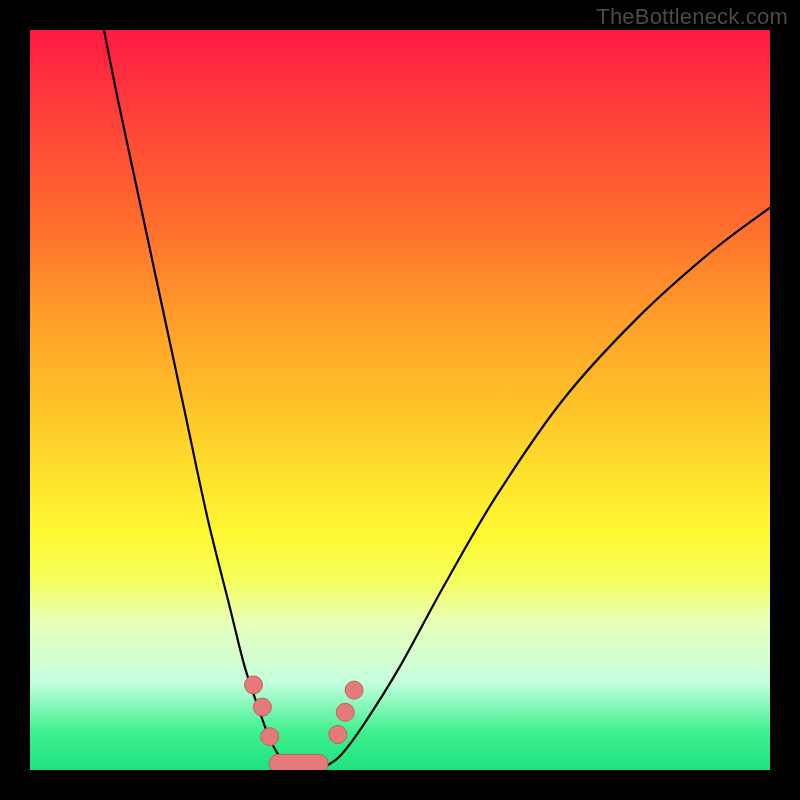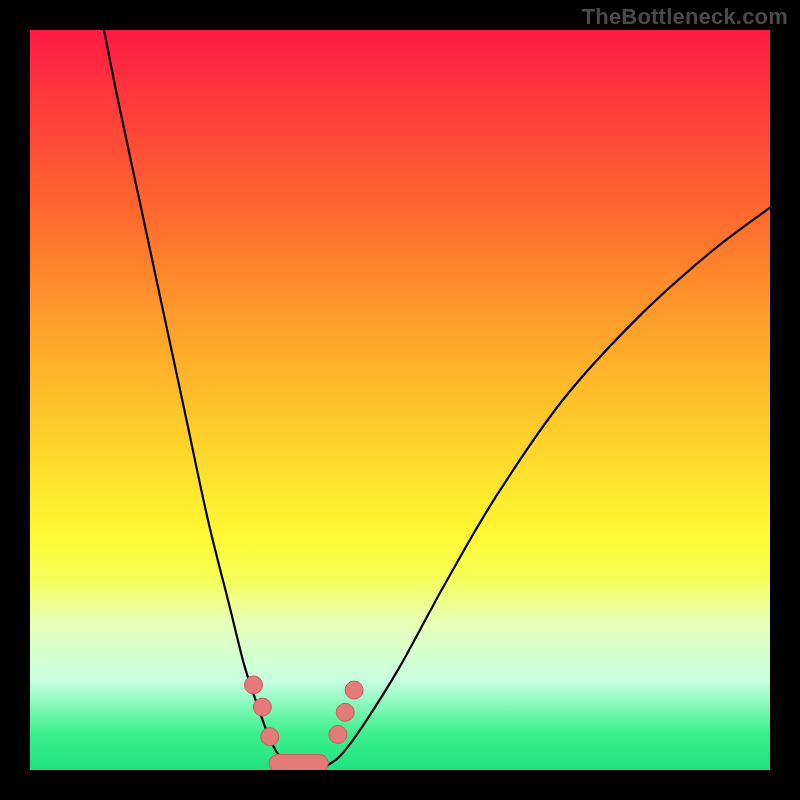--- a/index.html
+++ b/index.html
@@ -49,21 +49,21 @@
       #3cf08c 95%,
       #1fe281 100%
     );
   }
   .watermark {
     position: absolute;
     top: 4px;
     right: 12px;
     color: #4a4a4a;
     font-size: 22px;
-    font-weight: 700;
+    font-weight: 400;
     letter-spacing: 0.2px;
     user-select: none;
   }
   svg.curves {
     position: absolute;
     left: 0;
     top: 0;
     width: 100%;
     height: 100%;
   }

